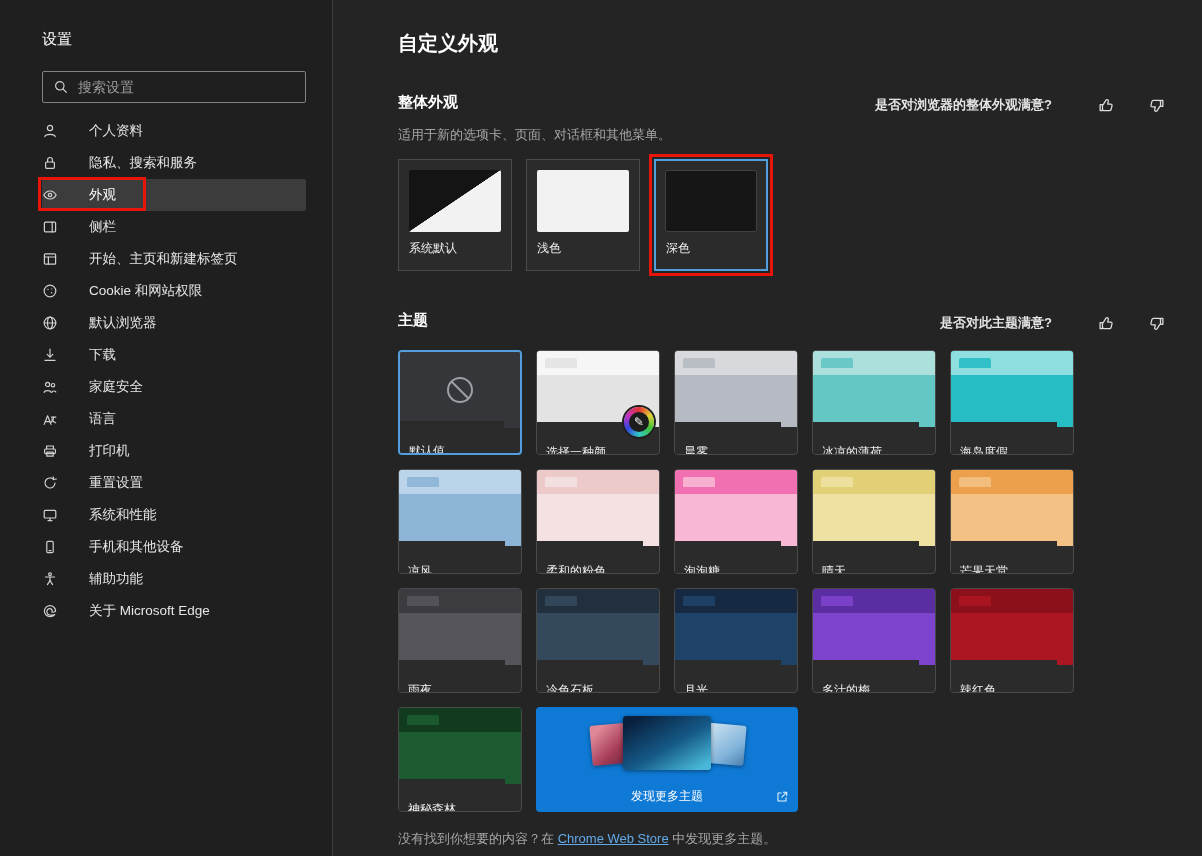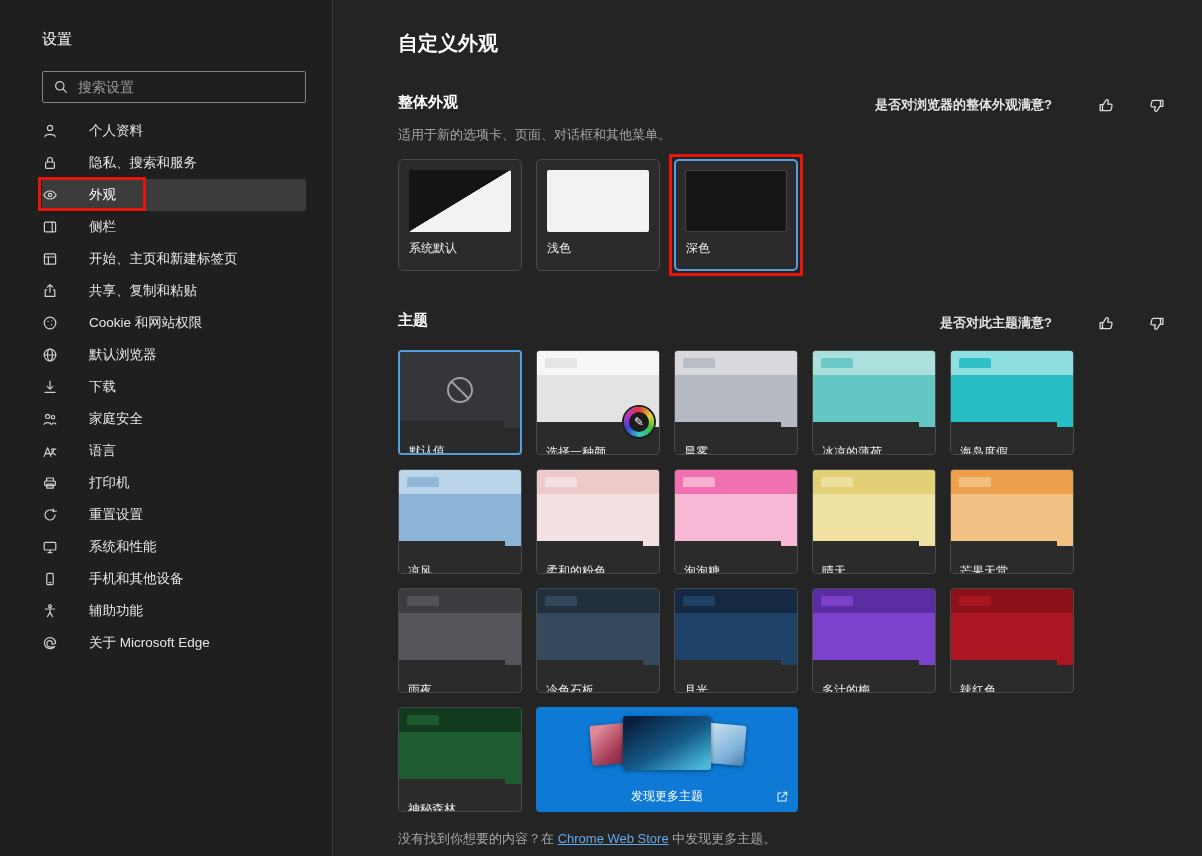--- a/index.html
+++ b/index.html
@@ -33,21 +33,21 @@
   .section-head{display:flex;align-items:flex-start;justify-content:space-between}
   .section-head h2{font-size:15px;font-weight:700}
   .feedback{display:flex;align-items:center;gap:26px;font-size:13px;color:#e4e4e4}
   .feedback .q{margin-right:16px;font-weight:700}
   .thumb-btn{width:24px;height:24px;display:flex;align-items:center;justify-content:center;cursor:pointer;color:#dcdcdc}
   .thumb-btn svg{width:17px;height:17px}
   .thumb-down svg{transform:rotate(180deg)}
   .desc{margin-top:9px;font-size:13px;color:#a6a6a6}
   
   .overall-row{display:flex;gap:14px;margin-top:15px}
-  .appearance-card{width:124px;height:112px;border:1px solid #4a4a4a;border-radius:5px;background:#2b2b2b;cursor:pointer;position:relative}
+  .appearance-card{width:114px;height:112px;border:1px solid #4a4a4a;border-radius:0;background:#2b2b2b;cursor:pointer;position:relative}
   .appearance-card.selected{border:2px solid #529ede}
   .ap-preview{margin:10px 10px 6px;height:62px;border-radius:2px}
   .appearance-card.selected .ap-preview{margin:9px 9px 6px}
   .ap-preview.system{background:linear-gradient(to bottom right,#141414 49.5%,#f2f2f2 50%)}
   .ap-preview.light{background:#f2f2f2}
   .ap-preview.dark{background:#161616;border:1px solid #414141}
   .ap-label{font-size:12px;padding:2px 10px;color:#f0f0f0}
   .card-annotation{left:-7px;top:-7px;right:-7px;bottom:-7px}
   
   .theme-grid{display:grid;grid-template-columns:repeat(5,124px);gap:14px;margin-top:15px}
@@ -141,30 +141,20 @@
       <span class="nav-icon">
           <svg class="icon" viewBox="0 0 16 16">
             <rect x="2.4" y="2.8" width="11.2" height="10.4" rx="1"></rect>
             <path d="M2.4 6h11.2"></path>
             <path d="M6.4 6v7.2"></path>
           </svg>
         </span>
       <span class="nav-label">开始、主页和新建标签页</span>
     </div>
 
-    <div class="nav-item">
-      <span class="nav-icon">
-          <svg class="icon" viewBox="0 0 16 16">
-            <path d="M8 1.8v7.4"></path>
-            <path d="M5.4 4L8 1.8 10.6 4"></path>
-            <path d="M4.6 6.8H3.2v6.6h9.6V6.8h-1.4"></path>
-          </svg>
-        </span>
-      <span class="nav-label">共享、复制和粘贴</span>
-    </div>
 
     <div class="nav-item">
       <span class="nav-icon">
           <svg class="icon" viewBox="0 0 16 16">
             <circle cx="8" cy="8" r="5.8"></circle>
             <circle cx="6" cy="6.4" r=".7" fill="currentColor" stroke="none"></circle>
             <circle cx="9.6" cy="9.8" r=".7" fill="currentColor" stroke="none"></circle>
             <circle cx="9.8" cy="5.8" r=".6" fill="currentColor" stroke="none"></circle>
           </svg>
         </span>

